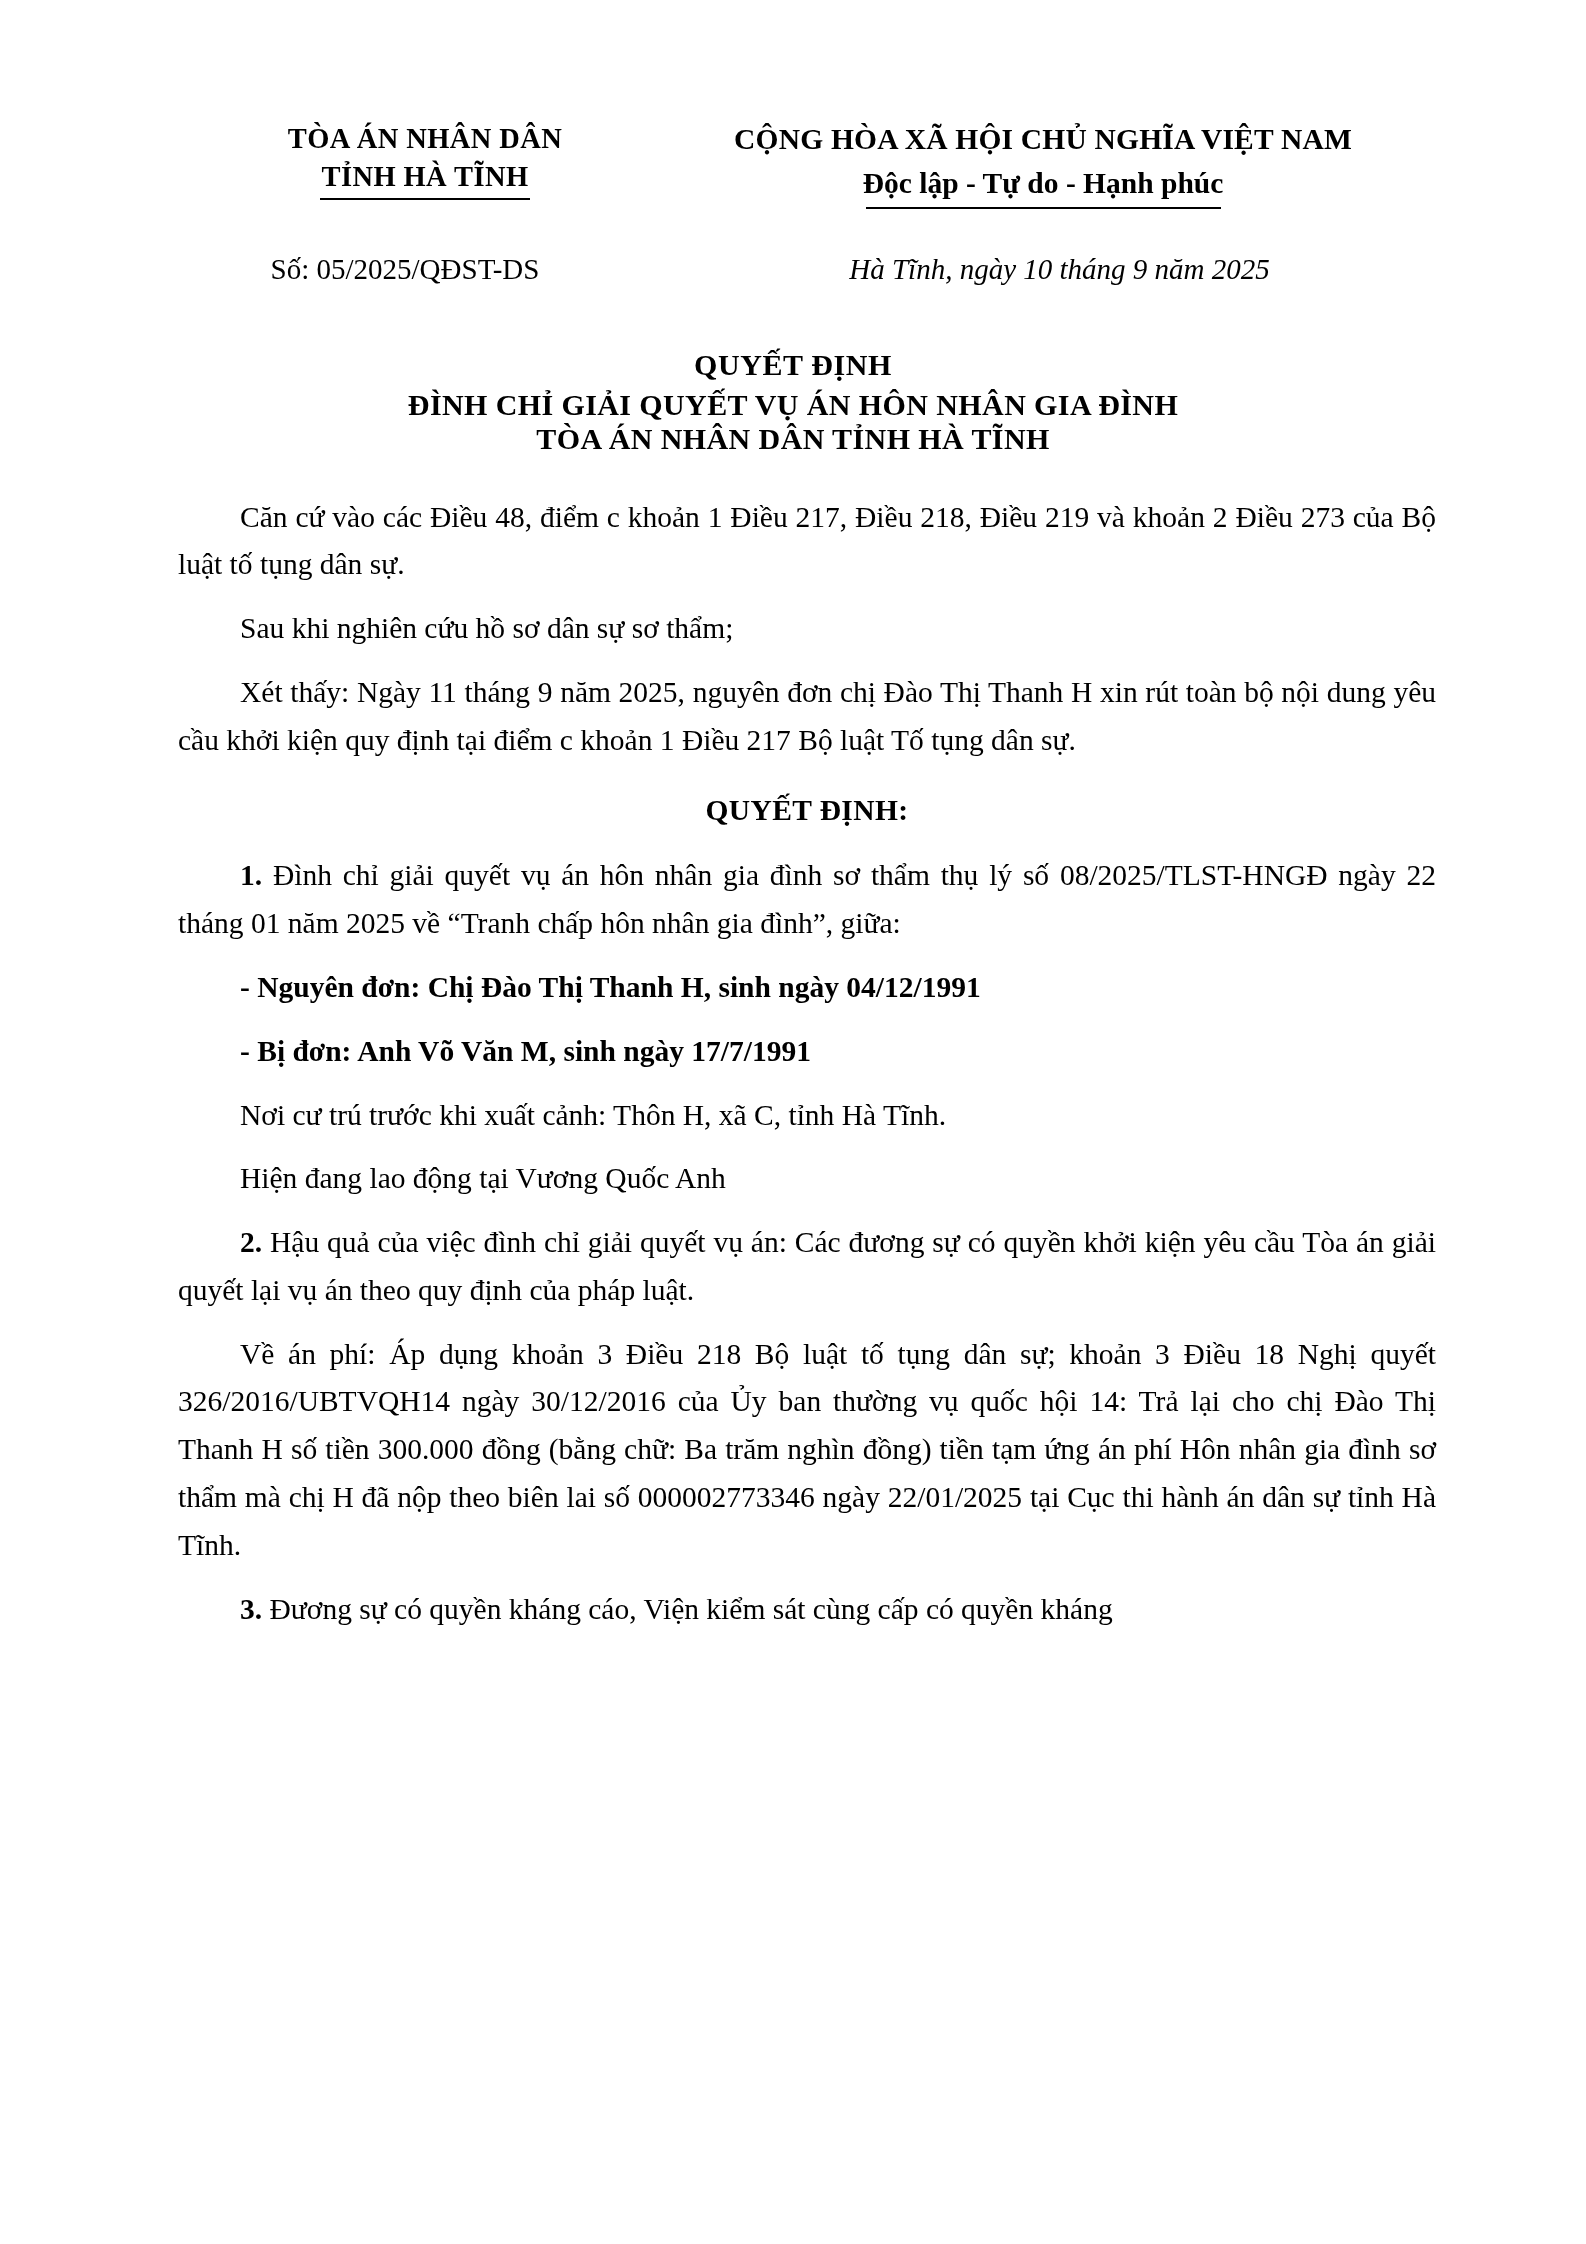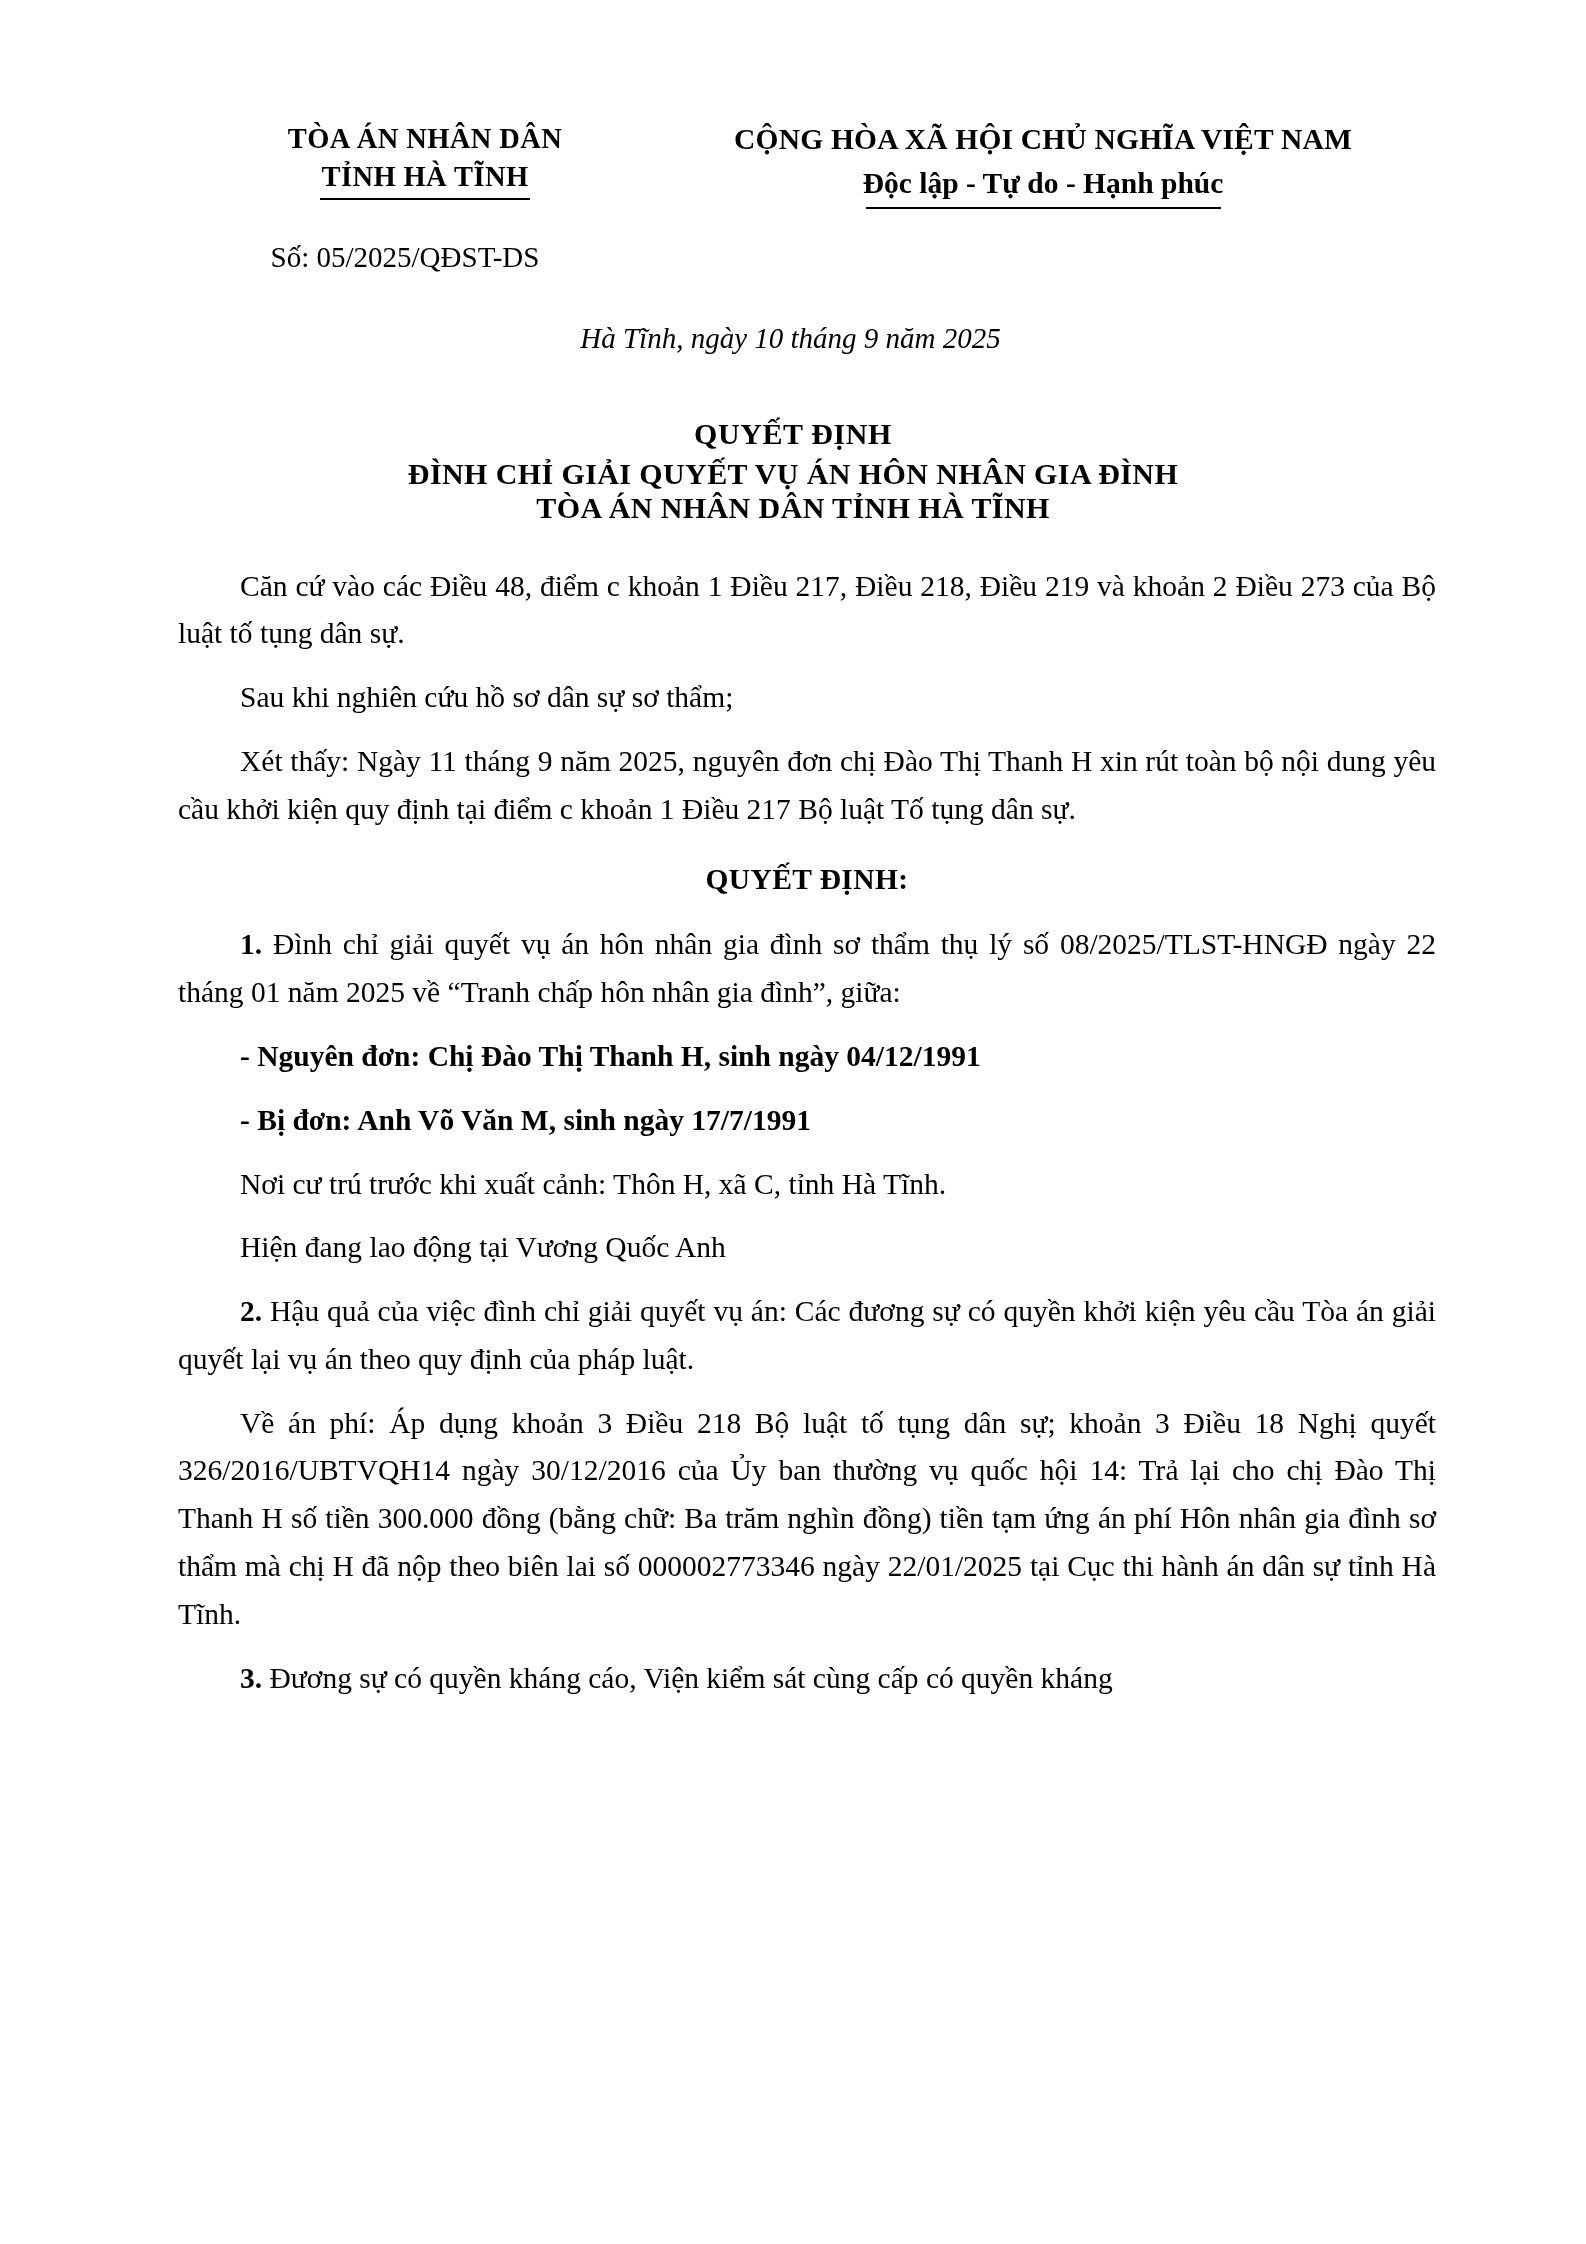--- a/index.html
+++ b/index.html
@@ -65,22 +65,22 @@
   }
   .motto-underline {
     width: 355px;
     height: 2px;
     background: #000;
     margin: 4px auto 0 auto;
   }
 
   .subheader {
     display: flex;
-    flex-direction: column;
-    margin-top: 32px;
+    flex-direction: row;
+    margin-top: 44px;
     gap: 48px;
   }
   .doc-number {
     width: 470px;
     text-align: center;
     font-size: 29px;
     padding-left: 20px;
   }
   .place-date {
     flex: 1;

